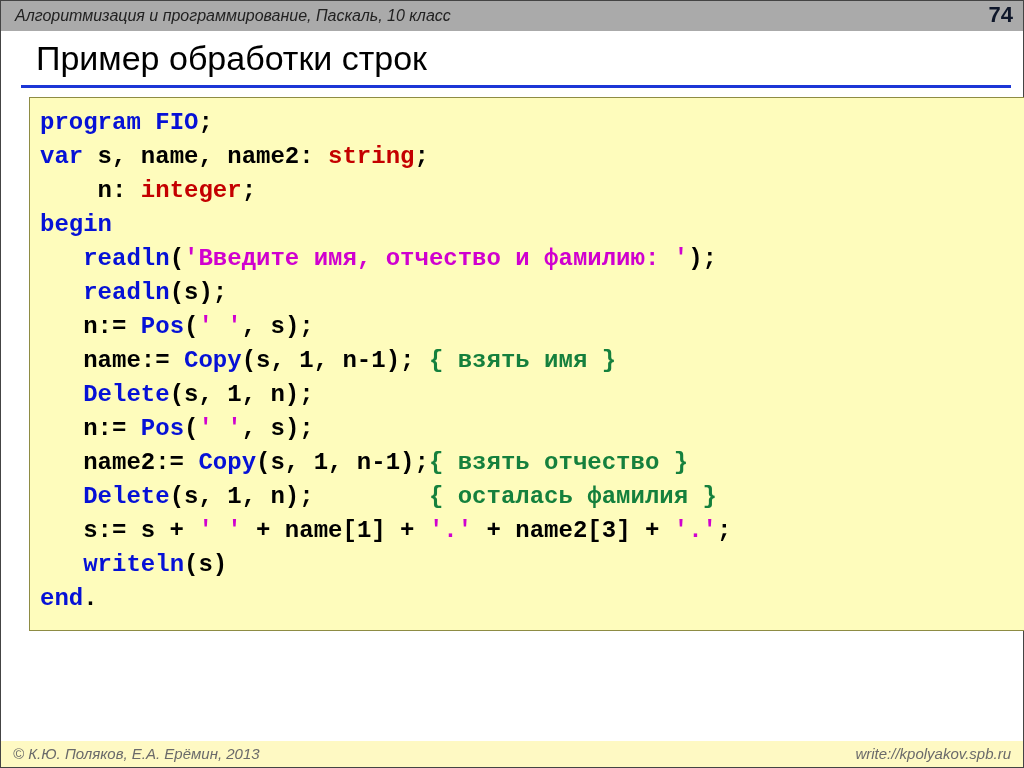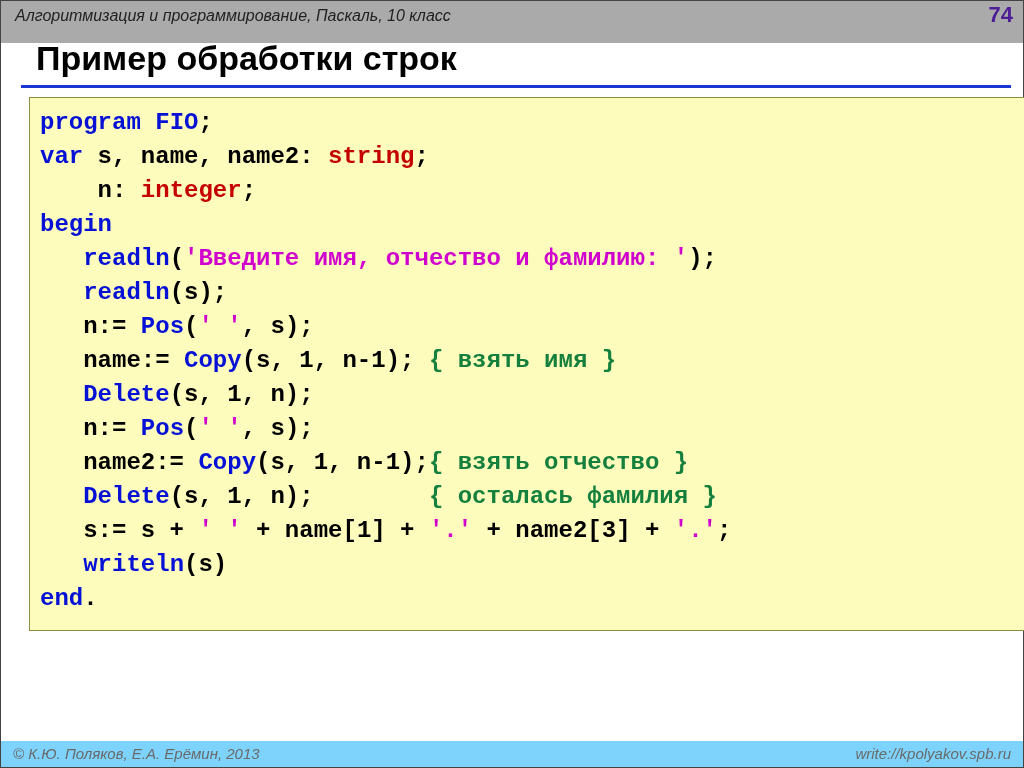--- a/index.html
+++ b/index.html
@@ -14,45 +14,45 @@
   .slide {
     position: relative;
     width: 1024px;
     height: 768px;
     box-sizing: border-box;
     border: 1px solid #444;
   }
   .topbar {
     position: absolute;
     top: 0; left: 0; right: 0;
-    height: 42px;
+    height: 30px;
     background: #aaaaaa;
     color: #222;
     font-style: italic;
     font-size: 16px;
     line-height: 30px;
     padding: 0 14px;
   }
   .pagenum {
     position: absolute;
     top: 0; right: 10px;
     height: 30px;
     line-height: 28px;
     font-size: 22px;
     font-weight: bold;
     font-style: normal;
-    color: #4c1d95;
+    color: #0f172a;
   }
   .title {
     position: absolute;
     top: 38px;
     left: 35px;
     right: 20px;
     font-size: 34px;
-    font-weight: bold;
+    font-weight: normal;
     color: #000;
   }
   .hr {
     position: absolute;
     top: 84px;
     left: 20px;
     right: 12px;
     height: 3px;
     background: #1c36d6;
   }
@@ -76,21 +76,21 @@
     white-space: pre;
   }
   .kw   { color: #0611d6; }   
   .typ  { color: #c40000; }   
   .str  { color: #d000cf; }   
   .cmt  { color: #15803d; }   
   .footer {
     position: absolute;
     bottom: 0; left: 0; right: 0;
     height: 26px;
-    background: #7dd3fc;
+    background: #fef9c3;
     color: #6a6a6a;
     font-style: italic;
     font-size: 15px;
     line-height: 26px;
     padding: 0 12px;
   }
   .footer .url {
     position: absolute;
     right: 12px;
     bottom: 0;

